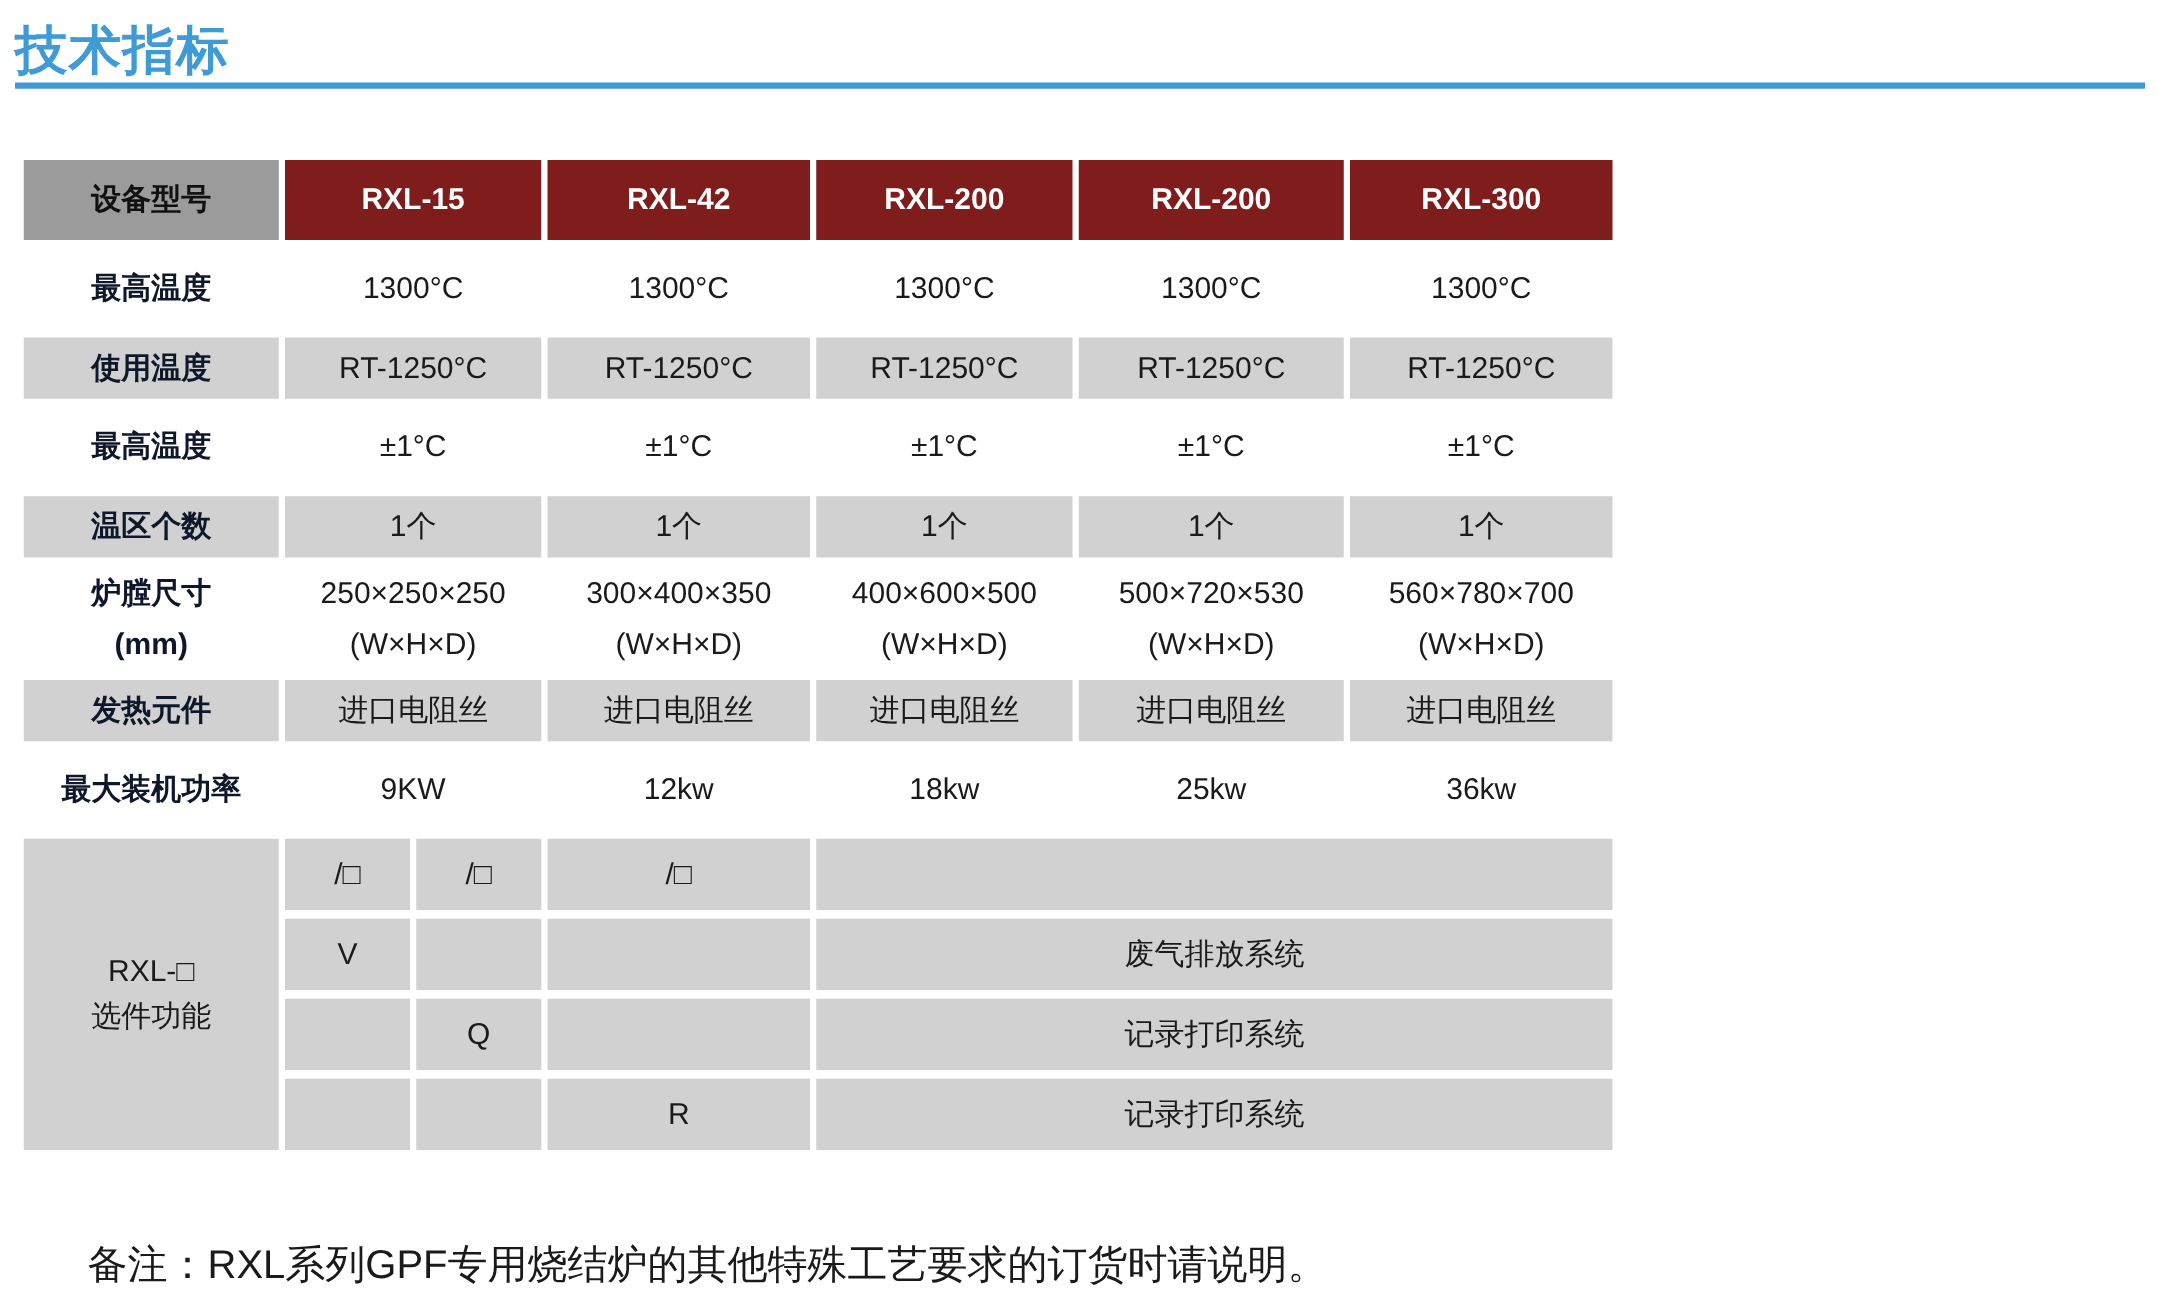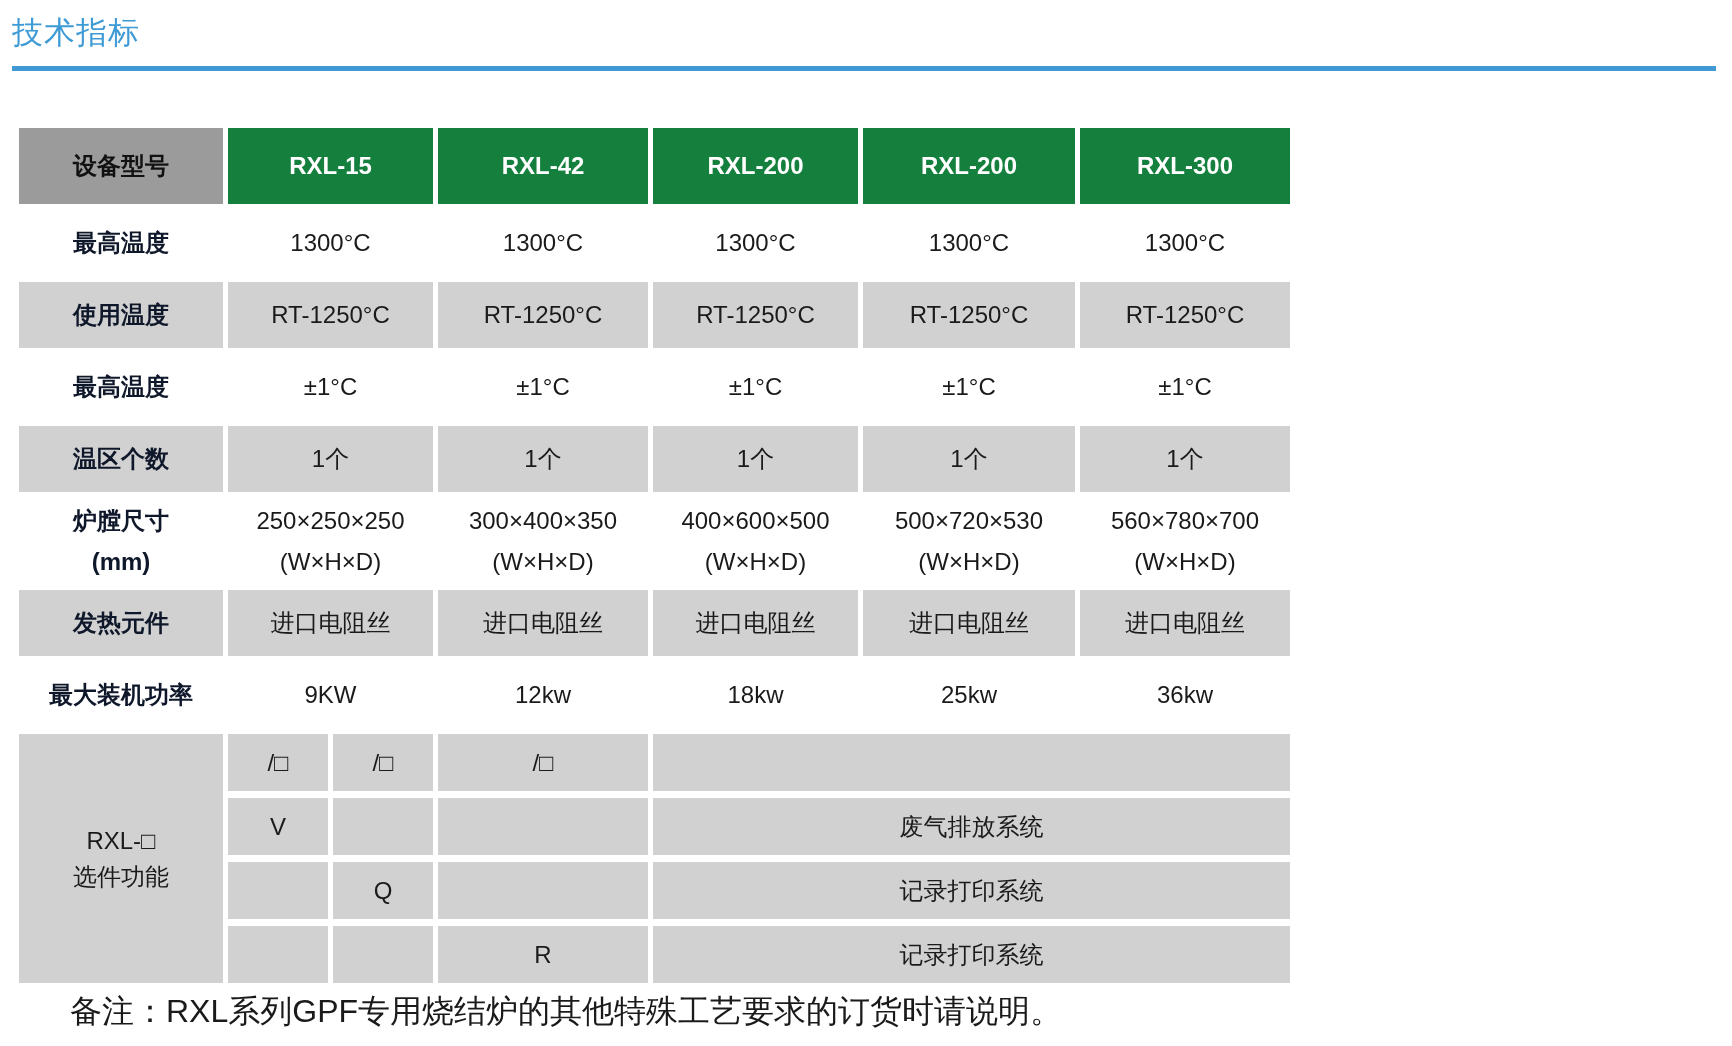--- a/index.html
+++ b/index.html
@@ -7,22 +7,22 @@
     width: 1732px; height: 1046px;
     background: #ffffff;
     font-family: "Liberation Sans", "DejaVu Sans", sans-serif;
     color: #1a1a1a;
     overflow: hidden;
     position: relative;
   }
   .page-title {
     position: absolute;
     left: 12px; top: 12px;
-    font-size: 31px;
-    font-weight: normal;
+    font-size: 42px;
+    font-weight: bold;
     color: #3E9BD6;
     letter-spacing: 1px;
   }
   .title-rule {
     position: absolute;
     left: 12px; top: 66px;
     width: 1704px; height: 5px;
     background: #4199D6;
   }
   .spec-table-wrap {
@@ -35,26 +35,26 @@
     table-layout: fixed;
   }
   table.spec td {
     text-align: center;
     vertical-align: middle;
     font-size: 24px;
     line-height: 1.3;
     overflow: hidden;
   }
   
-  tr.hdr { height: 76px; margin-top: 23px; }
+  tr.hdr { height: 64px; margin-top: 23px; }
   td.h-label { background: #9B9B9B; font-weight: bold; color: #111; }
-  td.h-model { background: #15803d; color: #ffffff; font-weight: bold; }
+  td.h-model { background: #7f1d1d; color: #ffffff; font-weight: bold; }
   
   tr.rh-std1 { height: 64px; }
-  tr.rh-std2 { height: 66px; }
+  tr.rh-std2 { height: 49px; }
   tr.rh-tall { height: 84px; }
   tr.rh-opt  { height: 57px; }
   tr.r-gray td { background: #D1D1D1; }
   tr.r-white td { background: #ffffff; }
   td.lbl { font-weight: bold; color: #0f172a; }
   td.opt { background: #D1D1D1; }
   .line2 { line-height: 41px; text-align: center; }
   .optlabel-line { font-weight: normal; line-height: 36px; }
   .table-note {
     position: absolute;

